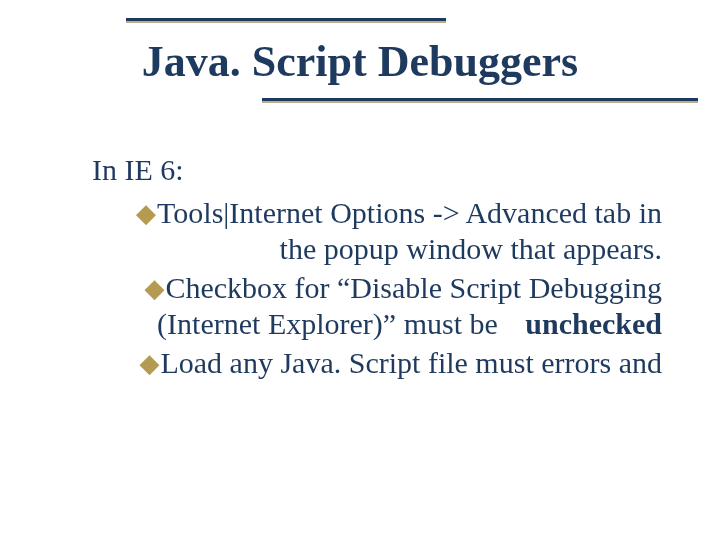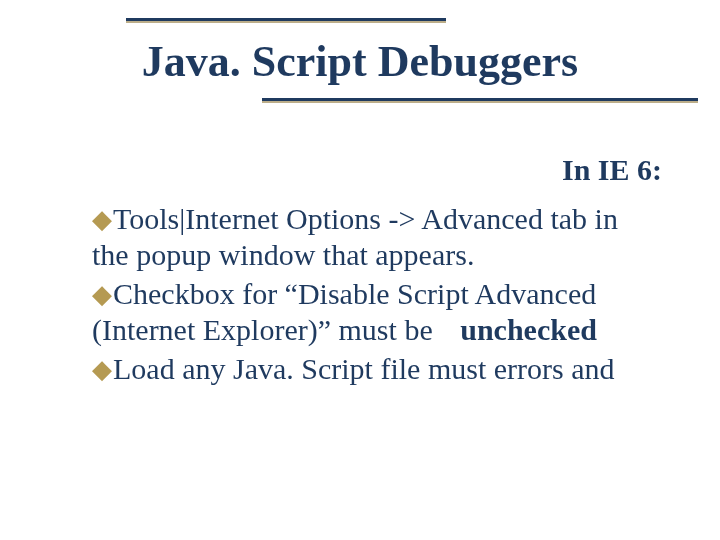--- a/index.html
+++ b/index.html
@@ -54,27 +54,27 @@
   .body {
     position: absolute;
     left: 92px;
     right: 58px;
     top: 152px;
     color: #1f3a5f;
     font-size: 30px;
     line-height: 1.22;
   }
   .heading {
-    font-weight: bold;
-    margin-bottom: 12px;
-    text-align: right;
+    font-weight: normal;
+    margin-bottom: 6px;
   }
   .item {
     position: relative;
     margin-top: 2px;
+    text-align: right;
   }
   .bullet {
     display: inline-block;
     vertical-align: baseline;
     font-size: 26px;
     color: #b59a52;
     margin-right: 1px;
     transform: translateY(-1px);
   }
   .strong {
@@ -94,21 +94,21 @@
   </div>
 
   <div class="body">
     <div class="heading">In IE 6:</div>
 
     <div class="item">
       <span class="bullet">◆</span><span>Tools|Internet Options -&gt; Advanced tab in the popup window that appears.</span>
     </div>
 
     <div class="item">
-      <span class="bullet">◆</span><span>Checkbox for “Disable Script Advanced (Internet Explorer)” must be </span><span class="strong">unchecked</span>
+      <span class="bullet">◆</span><span>Checkbox for “Disable Script Debugging (Internet Explorer)” must be </span><span class="strong">unchecked</span>
     </div>
 
     <div class="item">
       <span class="bullet">◆</span><span>Load any Java. Script file must errors and</span>
     </div>
   </div>
 
 </div>
 
 </body></html>

